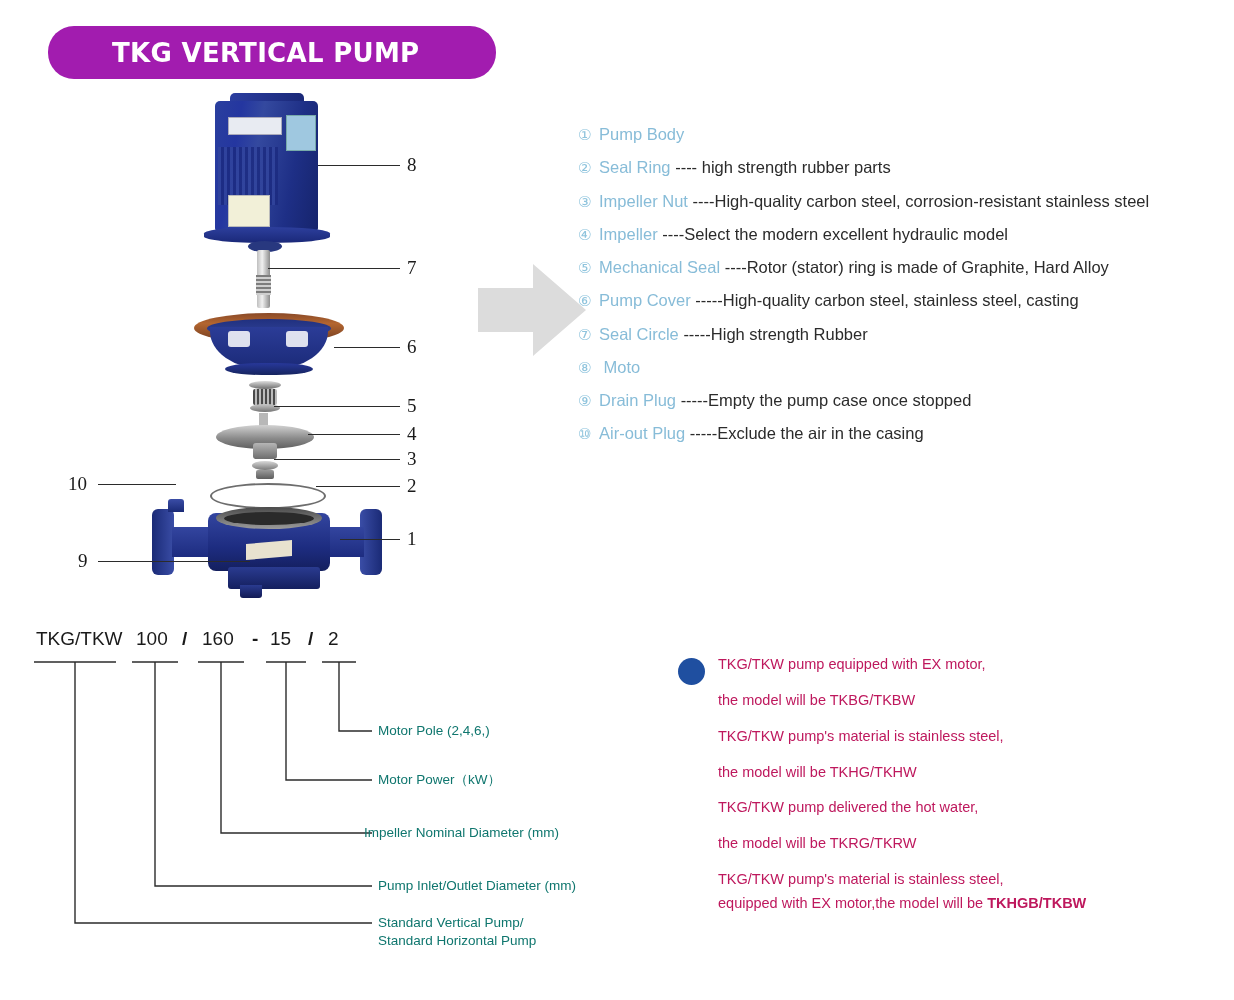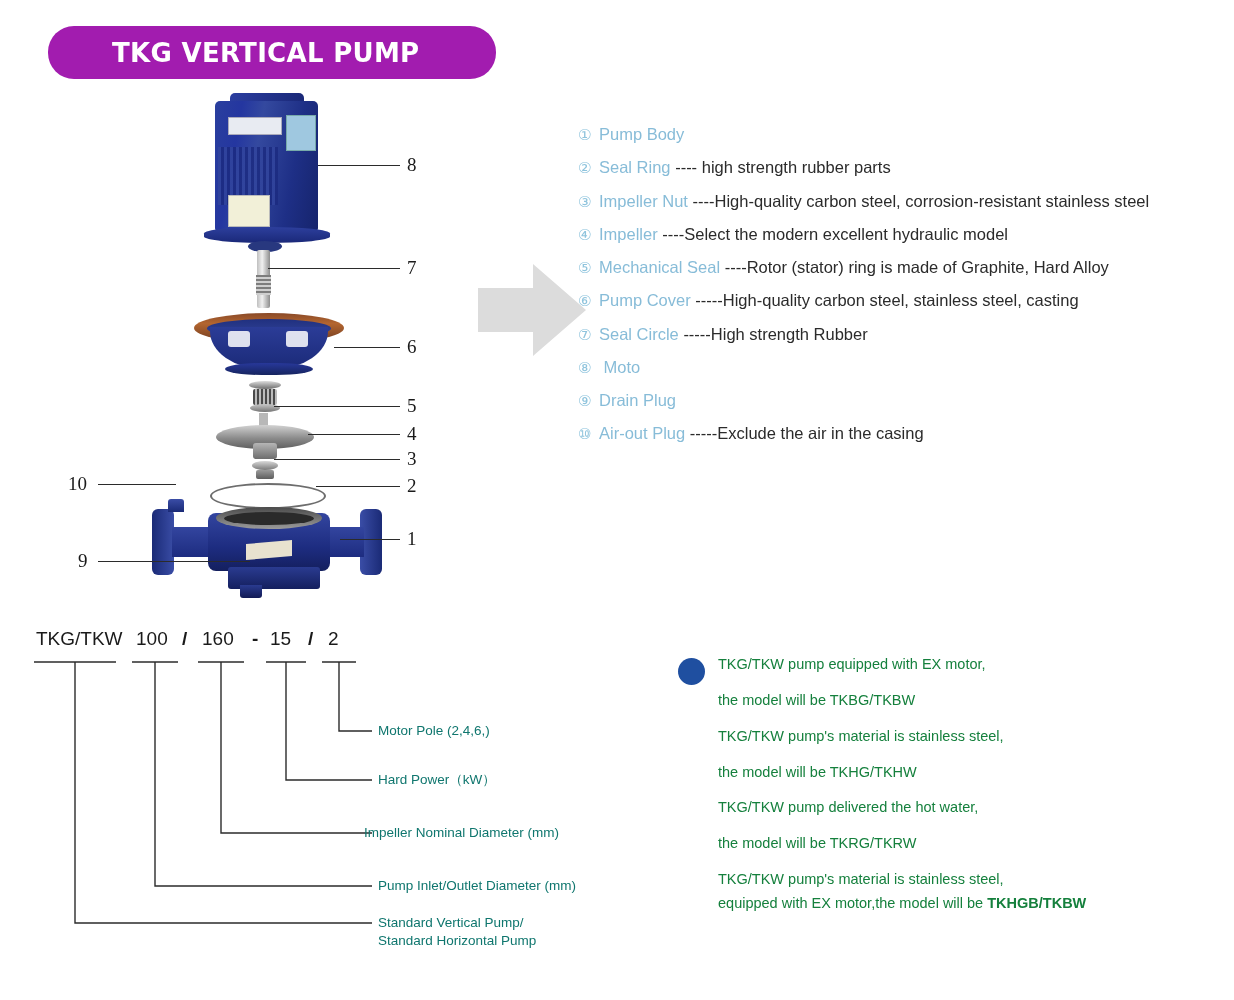--- a/index.html
+++ b/index.html
@@ -145,21 +145,21 @@
   
   .model{position:absolute;left:20px;top:628px;width:600px;height:330px;}
   .code-seg{position:absolute;top:0;font-size:19px;font-weight:normal;color:#1a1a1a;
     font-family:"Liberation Sans",sans-serif;white-space:pre;}
   .sep{position:absolute;top:0;font-size:19px;font-weight:bold;color:#1a1a1a;}
   .mlabel{position:absolute;font-size:13.5px;color:#0f766e;white-space:pre;line-height:1.35;
     font-family:"Liberation Sans",sans-serif;}
 
   
   .notes{position:absolute;left:718px;top:655px;width:510px;}
-  .note-line{font-size:14.5px;color:#15803d;margin-bottom:17px;line-height:1.3;}
+  .note-line{font-size:14.5px;color:#be185d;margin-bottom:17px;line-height:1.3;}
   .note-line.tight{margin-bottom:5px;}
   .bullet{position:absolute;left:-40px;top:3px;width:27px;height:27px;border-radius:50%;
     background:#1f4fa0;}
   .b{font-weight:bold;}
 </style>
 </head>
 <body>
 
 <div class="page">
 
@@ -285,20 +285,21 @@
       <span class="pname">Seal Circle </span>
       <span class="pdesc">-----High strength Rubber</span>
     </div>
     <div class="legend-row">
       <span class="circled">⑧</span>
       <span class="pname"> Moto </span>
     </div>
     <div class="legend-row">
       <span class="circled">⑨</span>
       <span class="pname">Drain Plug </span>
+      <span class="pdesc">-----Empty the pump case once stopped</span>
     </div>
     <div class="legend-row">
       <span class="circled">⑩</span>
       <span class="pname">Air-out Plug </span>
       <span class="pdesc">-----Exclude the air in the casing</span>
     </div>
   </div>
 
   <div class="model">
     <div class="code-seg" style="left:16px;">TKG/TKW</div>
@@ -325,21 +326,21 @@
 
         <path d="M201,34 L201,205 L352,205"></path>
 
         <path d="M135,34 L135,258 L352,258"></path>
 
         <path d="M55,34 L55,295 L352,295"></path>
       </g>
     </svg>
 
     <div class="mlabel" style="left:358px;top:94px;">Motor Pole (2,4,6,)</div>
-    <div class="mlabel" style="left:358px;top:143px;">Hard Power（kW）</div>
+    <div class="mlabel" style="left:358px;top:143px;">Motor Power（kW）</div>
     <div class="mlabel" style="left:344px;top:196px;">Impeller Nominal Diameter (mm)</div>
     <div class="mlabel" style="left:358px;top:249px;">Pump Inlet/Outlet Diameter (mm)</div>
     <div class="mlabel" style="left:358px;top:286px;white-space:pre-line;">Standard Vertical Pump/
 Standard Horizontal Pump</div>
   </div>
 
   <div class="notes">
     <div class="bullet"></div>
     <div class="note-line">TKG/TKW pump equipped with EX motor,</div>
     <div class="note-line">the model will be TKBG/TKBW</div>

